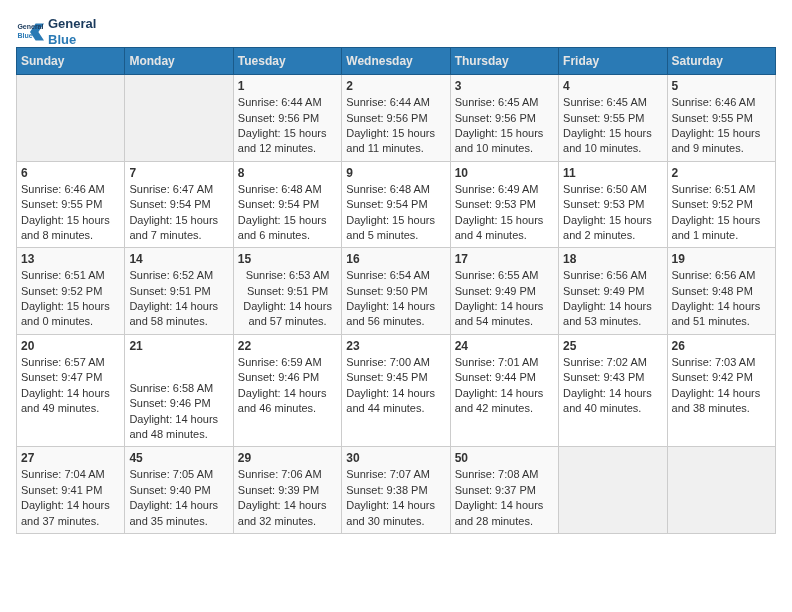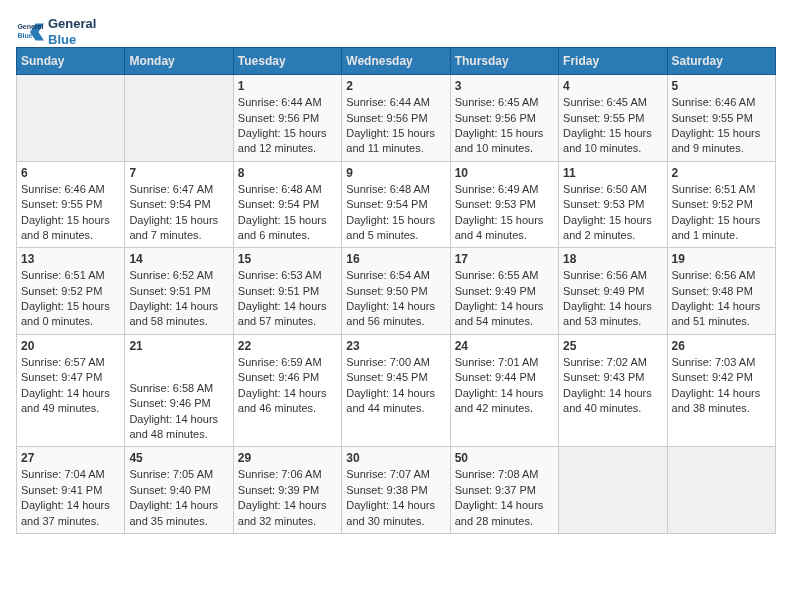--- a/index.html
+++ b/index.html
@@ -210,21 +210,21 @@
         </td>
         <td>
           <span class="day-num">14</span>
           <div class="day-info" style="white-space: pre-line;">Sunrise: 6:52 AM
 Sunset: 9:51 PM
 Daylight: 14 hours
 and 58 minutes.</div>
         </td>
         <td>
           <span class="day-num">15</span>
-          <div class="day-info" style="white-space: pre-line;">Sunrise: 6:53 AM
+          <div class="day-info" style="white-space: pre-line; text-align: center;">Sunrise: 6:53 AM
 Sunset: 9:51 PM
 Daylight: 14 hours
 and 57 minutes.</div>
         </td>
         <td>
           <span class="day-num">16</span>
           <div class="day-info" style="white-space: pre-line;">Sunrise: 6:54 AM
 Sunset: 9:50 PM
 Daylight: 14 hours
 and 56 minutes.</div>

